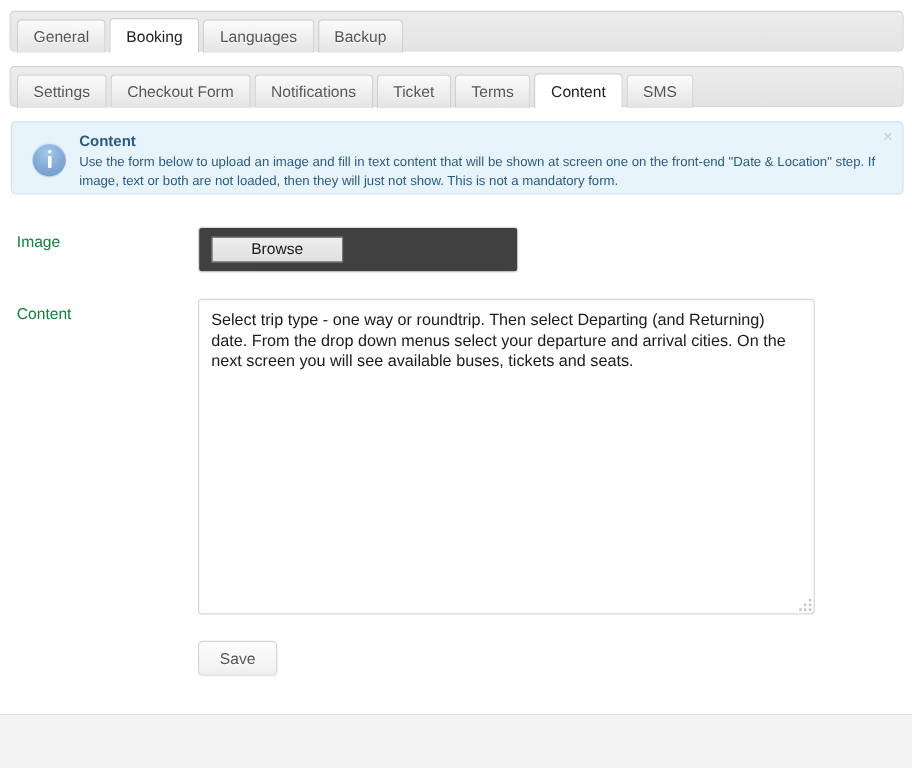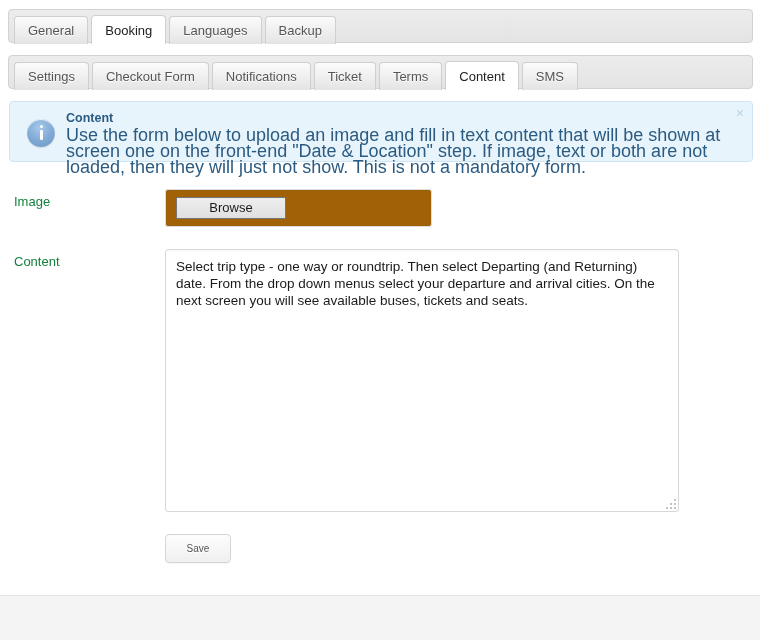--- a/index.html
+++ b/index.html
@@ -132,21 +132,21 @@
     border-radius: 50%;
   }
   .alert-title {
     font-size: 12.5px;
     font-weight: bold;
     color: #2b5b82;
     line-height: 15px;
     margin-bottom: 1px;
   }
   .alert-body {
-    font-size: 18px;
+    font-size: 11px;
     color: #2b5b82;
     line-height: 16px;
   }
   .alert-close {
     position: absolute;
     right: 8px;
     top: 4px;
     font-size: 14px;
     line-height: 14px;
     color: #b9d4e6;
@@ -169,21 +169,21 @@
   .label-image  { left: 14px; top: 194px; }
   .label-content{ left: 14px; top: 254px; }
 
   .fileinput {
     position: absolute;
     left: 165px;
     top: 189px;
     width: 267px;
     height: 38px;
     box-sizing: border-box;
-    background: #a16207;
+    background: #404040;
     border: 1px solid #dcdcdc;
     border-radius: 3px;
     box-shadow: inset 0 1px 2px rgba(0,0,0,.04);
   }
   .browse-btn {
     position: absolute;
     left: 10px;
     top: 7px;
     width: 110px;
     height: 22px;
@@ -240,21 +240,21 @@
     position: absolute;
     left: 165px;
     top: 534px;
     width: 66px;
     height: 29px;
     box-sizing: border-box;
     background: linear-gradient(to bottom, #fdfdfd 0%, #f0f0f0 100%);
     border: 1px solid #d5d5d5;
     border-radius: 4px;
     font-family: "Liberation Sans", sans-serif;
-    font-size: 10px;
+    font-size: 13px;
     color: #555;
     cursor: pointer;
     text-shadow: 0 1px 0 #fff;
     box-shadow: 0 1px 1px rgba(0,0,0,.04);
   }
 </style>
 </head>
 <body>
 
 <div class="page">

